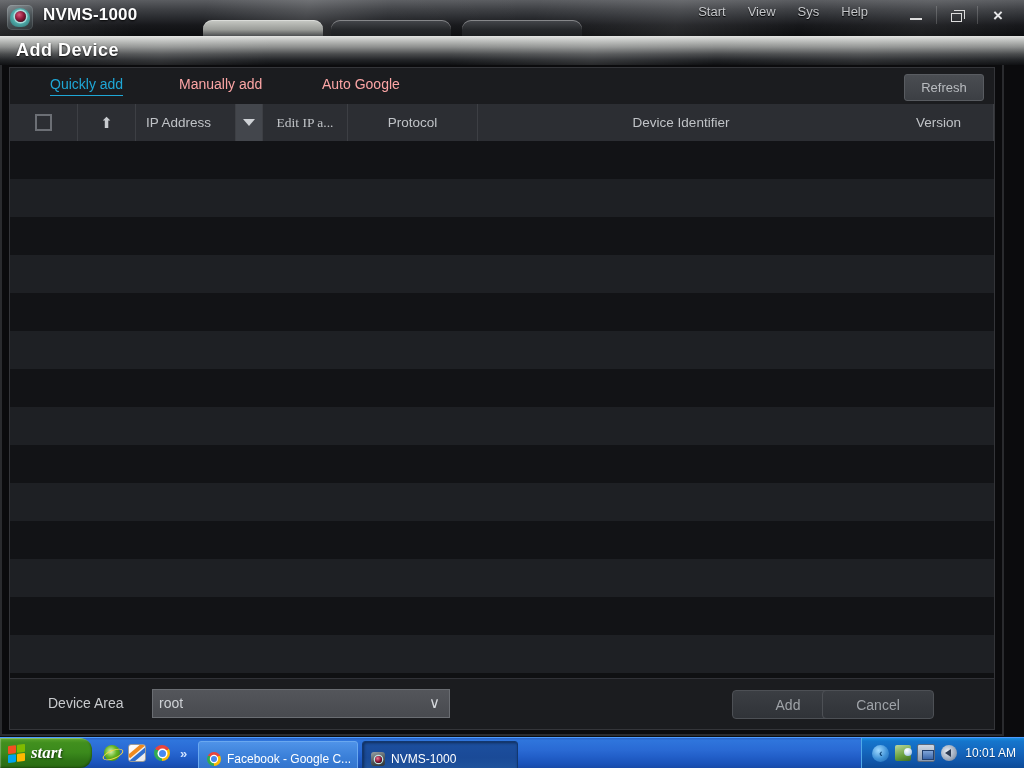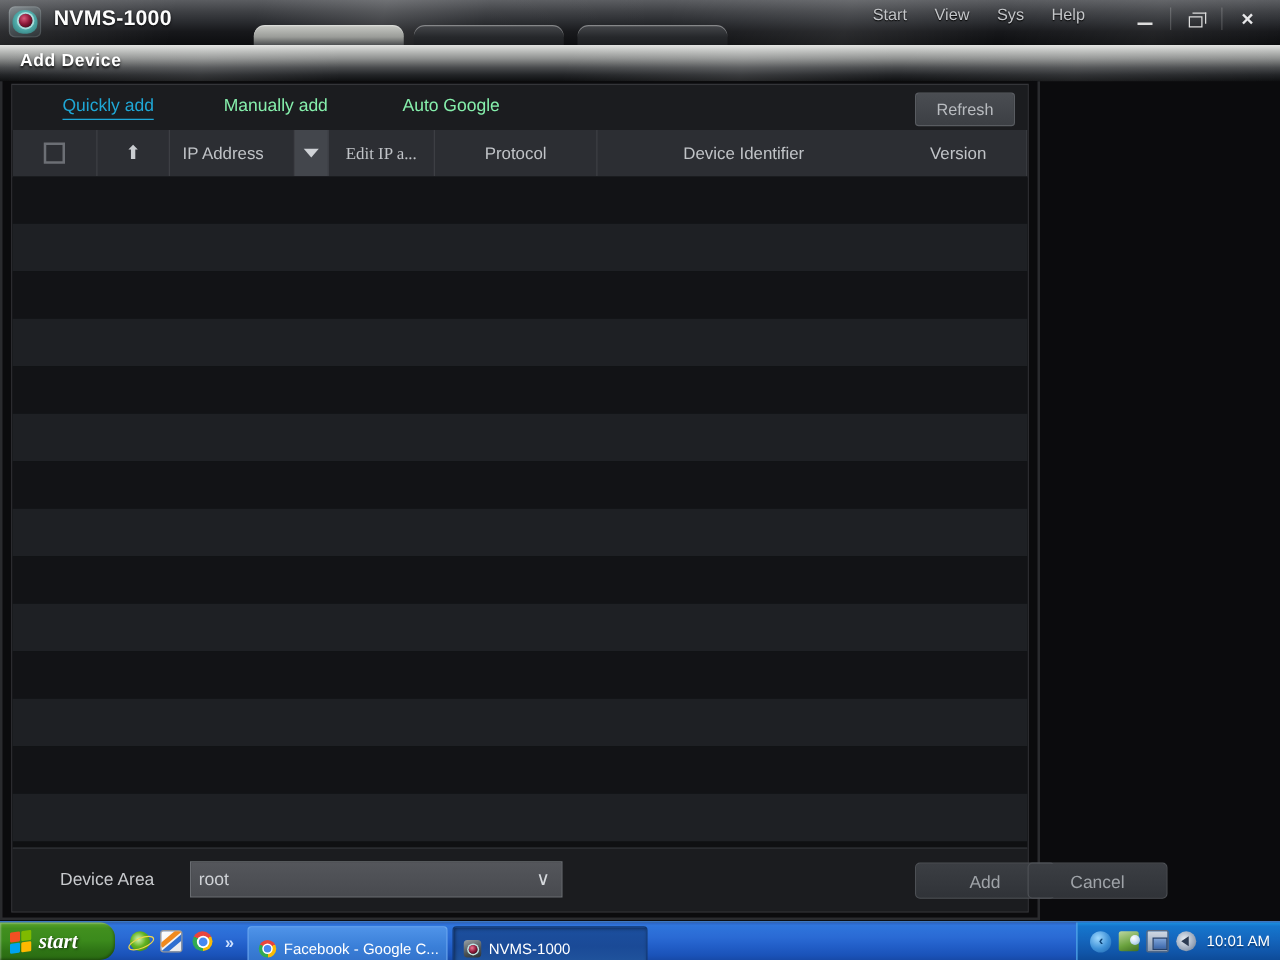--- a/index.html
+++ b/index.html
@@ -109,48 +109,48 @@
   #dialog-titlebar {
     position: relative;
     height: 29px; width: 1024px;
     background:
       linear-gradient(101deg, rgba(255,255,255,0.00) 0%, rgba(255,255,255,0.09) 16%, rgba(255,255,255,0.00) 27%, rgba(255,255,255,0.00) 44%, rgba(255,255,255,0.11) 58%, rgba(255,255,255,0.00) 70%, rgba(255,255,255,0.07) 84%, rgba(255,255,255,0.00) 100%),
       linear-gradient(180deg, #e3e4e2 0%, #b9bbb9 18%, #8d8f8e 38%, #4a4c4e 62%, #232528 82%, #0e0f11 100%);
     overflow: hidden;
   }
   #dialog-title-text {
     position: absolute; left: 16px; top: 4px;
-    font-size: 14px; font-weight: bold; color: #ffffff;
+    font-size: 18px; font-weight: bold; color: #ffffff;
     letter-spacing: 0.5px;
     text-shadow: 0 1px 2px rgba(0,0,0,0.85);
   }
   #dialog-body {
     position: relative;
-    width: 832px; height: 671px;
+    width: 1004px; height: 671px;
     background: #0b0b0d;
     box-sizing: border-box;
     border-left: 2px solid #2a2b2e;
     border-right: 2px solid #2a2b2e;
     border-bottom: 2px solid #2a2b2e;
   }
   #dialog-inner {
     position: absolute; left: 7px; top: 2px; right: 7px; bottom: 4px;
     background: #161719;
     border: 1px solid #343539;
   }
 
   
   #tabstrip {
     position: absolute; left: 0; top: 0; right: 0; height: 36px;
     background: #1b1c1f;
     border-bottom: 1px solid #313237;
   }
   .tab {
     position: absolute; top: 8px;
-    font-size: 14px; color: #86efac;
+    font-size: 14px; color: #fca5a5;
     padding-bottom: 3px;
     cursor: pointer;
   }
   .tab.active {
     color: #1fa7d6;
     border-bottom: 1px solid #1fa7d6;
   }
   #tab-quickly { left: 40px; }
   #tab-manually { left: 169px; }
   #tab-autoreport { left: 312px; }

